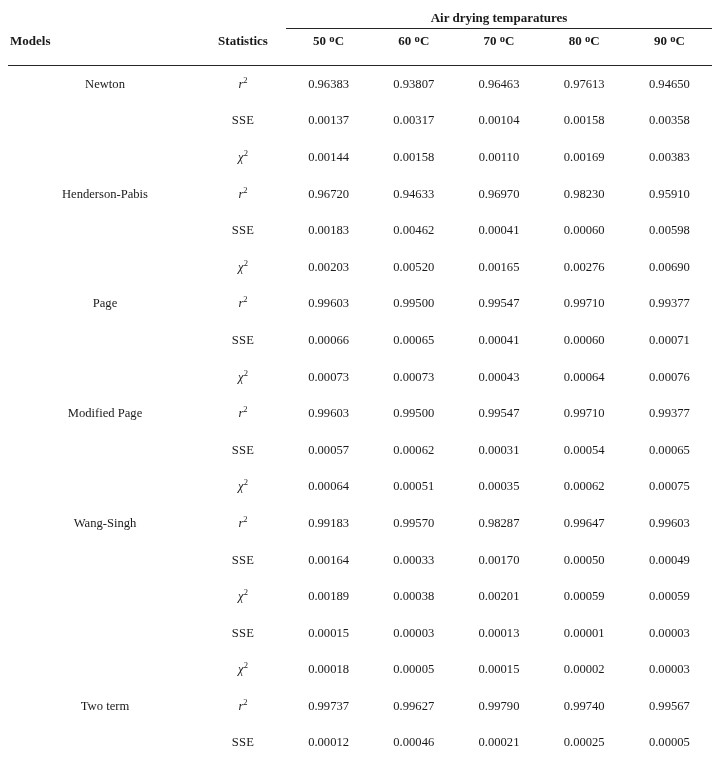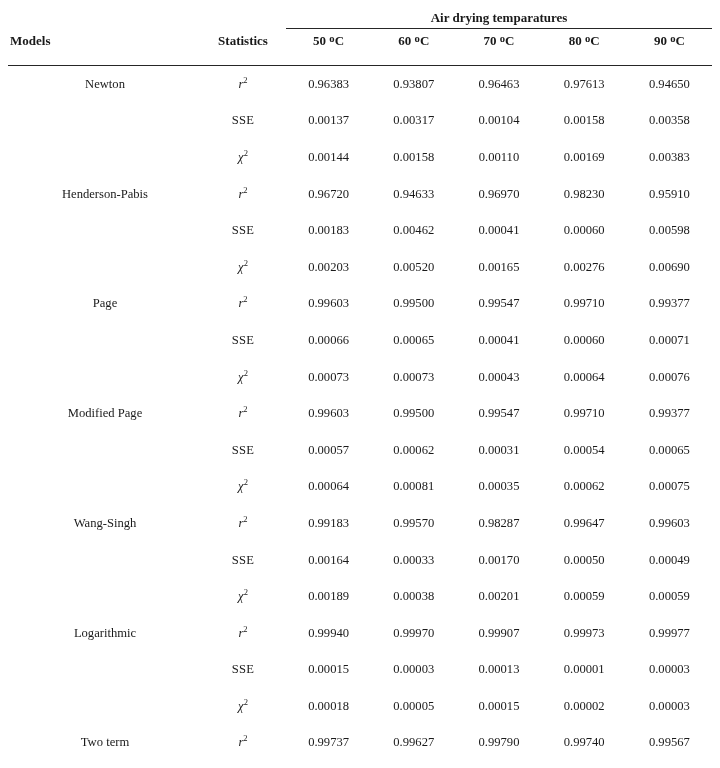--- a/index.html
+++ b/index.html
@@ -234,21 +234,21 @@
           <td class="val-cell">0.00057</td>
           <td class="val-cell">0.00062</td>
           <td class="val-cell">0.00031</td>
           <td class="val-cell">0.00054</td>
           <td class="val-cell">0.00065</td>
         </tr>
         <tr class="data-row">
           <td class="model-cell"></td>
           <td class="stat-cell"><span class="sym"><span>χ</span><sup>2</sup></span></td>
           <td class="val-cell">0.00064</td>
-          <td class="val-cell">0.00081</td>
+          <td class="val-cell">0.00051</td>
           <td class="val-cell">0.00035</td>
           <td class="val-cell">0.00062</td>
           <td class="val-cell">0.00075</td>
         </tr>
         <tr class="data-row">
           <td class="model-cell"><span>Wang-Singh</span></td>
           <td class="stat-cell"><span class="sym"><span>r</span><sup>2</sup></span></td>
           <td class="val-cell">0.99183</td>
           <td class="val-cell">0.99570</td>
           <td class="val-cell">0.98287</td>
@@ -267,29 +267,20 @@
         <tr class="data-row">
           <td class="model-cell"></td>
           <td class="stat-cell"><span class="sym"><span>χ</span><sup>2</sup></span></td>
           <td class="val-cell">0.00189</td>
           <td class="val-cell">0.00038</td>
           <td class="val-cell">0.00201</td>
           <td class="val-cell">0.00059</td>
           <td class="val-cell">0.00059</td>
         </tr>
         <tr class="data-row">
-          <td class="model-cell"><span>Logarithmic</span></td>
-          <td class="stat-cell"><span class="sym"><span>r</span><sup>2</sup></span></td>
-          <td class="val-cell">0.99940</td>
-          <td class="val-cell">0.99970</td>
-          <td class="val-cell">0.99907</td>
-          <td class="val-cell">0.99973</td>
-          <td class="val-cell">0.99977</td>
-        </tr>
-        <tr class="data-row">
           <td class="model-cell"></td>
           <td class="stat-cell"><span class="sym-plain"><span>SSE</span></span></td>
           <td class="val-cell">0.00015</td>
           <td class="val-cell">0.00003</td>
           <td class="val-cell">0.00013</td>
           <td class="val-cell">0.00001</td>
           <td class="val-cell">0.00003</td>
         </tr>
         <tr class="data-row">
           <td class="model-cell"></td>

